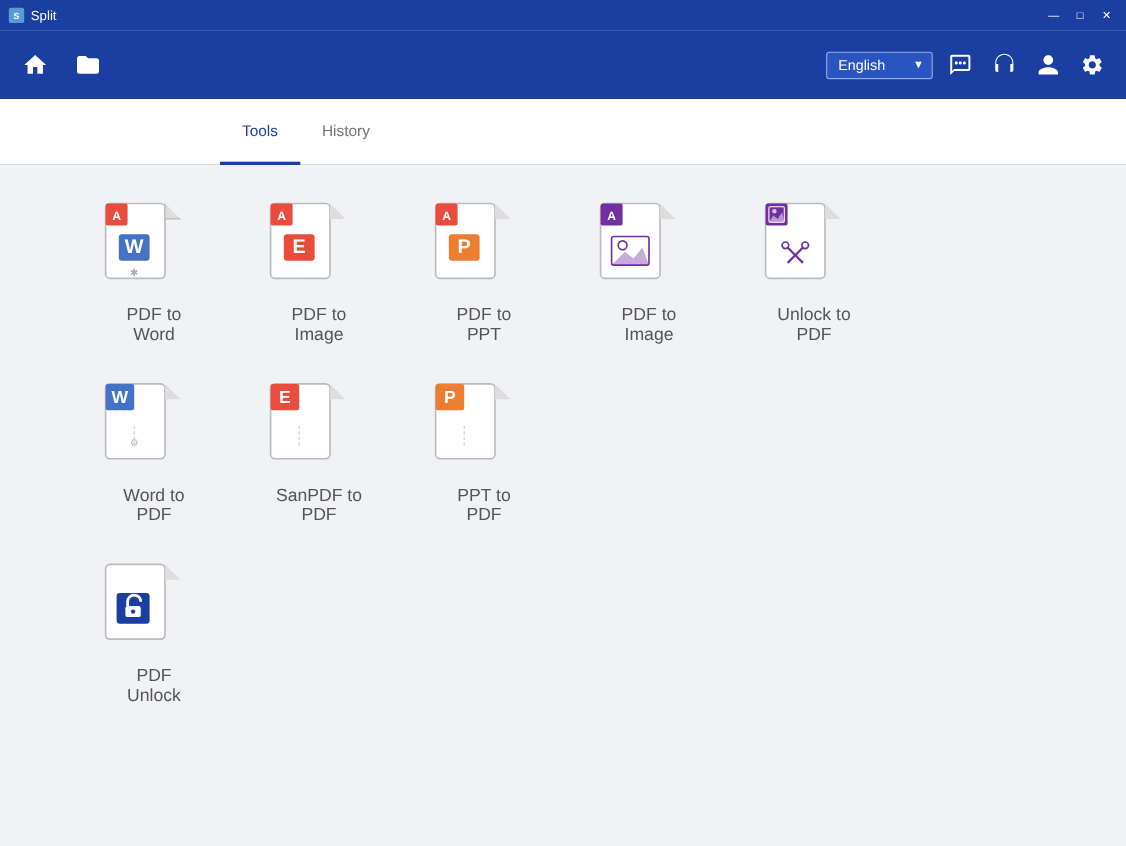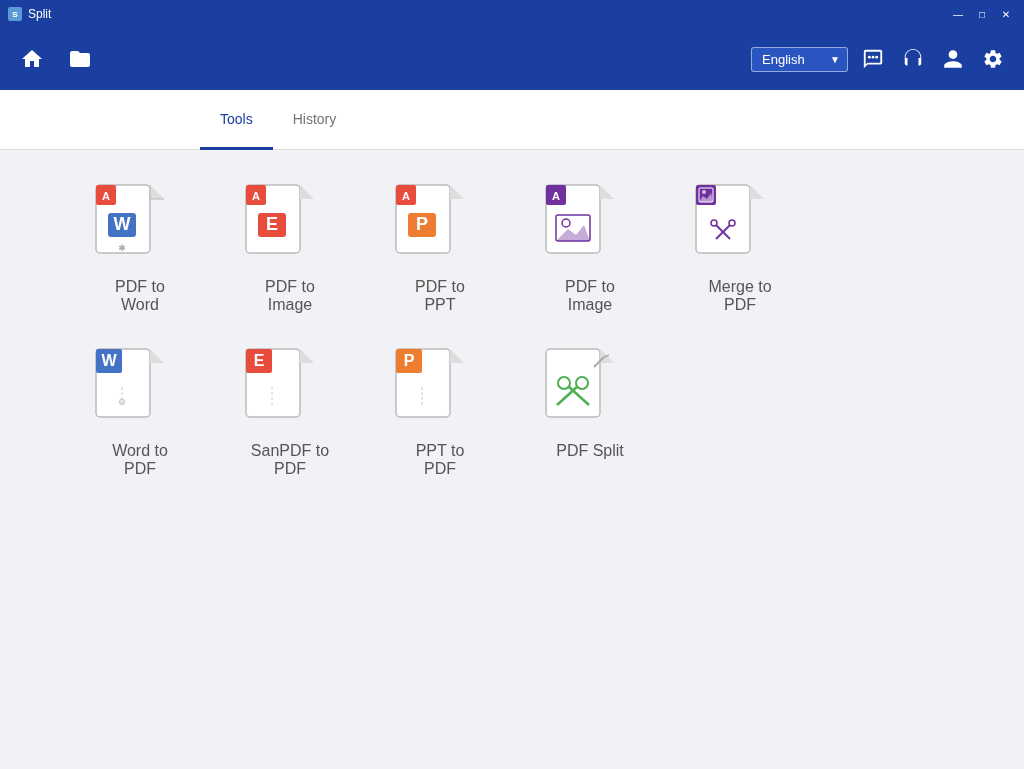--- a/index.html
+++ b/index.html
@@ -313,21 +313,21 @@
             <rect x="5" y="5" width="14" height="14" rx="1" fill="none" stroke="white" stroke-width="1"></rect>
             <circle cx="10" cy="9" r="2" fill="white" opacity="0.7"></circle>
             <polyline points="5,19 9,13 13,16 17,10 19,19" fill="white" opacity="0.5"></polyline>
 
             <line x1="22" y1="42" x2="36" y2="56" stroke="#7030A0" stroke-width="2"></line>
             <line x1="36" y1="42" x2="22" y2="56" stroke="#7030A0" stroke-width="2"></line>
             <circle cx="20" cy="40" r="3" fill="none" stroke="#7030A0" stroke-width="1.5"></circle>
             <circle cx="38" cy="40" r="3" fill="none" stroke="#7030A0" stroke-width="1.5"></circle>
           </svg>
         </div>
-        <span class="tool-label">Merge to PDF</span>
+        <span class="tool-label">Unlock to PDF</span>
       </div>
     </div>
 
     <div class="tool-row">
 
       <div class="tool-item">
         <div class="tool-icon-wrapper">
           <svg class="doc-svg" viewBox="0 0 72 84">
             <rect x="2" y="2" width="54" height="68" rx="4" fill="white" stroke="#bbb" stroke-width="1.5"></rect>
             <polygon points="56,2 70,16 56,16" fill="#ddd"></polygon>
@@ -361,39 +361,37 @@
             <rect x="2" y="2" width="54" height="68" rx="4" fill="white" stroke="#bbb" stroke-width="1.5"></rect>
             <polygon points="56,2 70,16 56,16" fill="#ddd"></polygon>
             <rect x="2" y="2" width="26" height="24" rx="2" fill="#ED7D31"></rect>
             <text x="15" y="19" text-anchor="middle" font-size="16" fill="white" font-weight="bold" font-family="Arial">P</text>
             <line x1="28" y1="40" x2="28" y2="60" stroke="#ccc" stroke-width="1" stroke-dasharray="3,2"></line>
           </svg>
         </div>
         <span class="tool-label">PPT to PDF</span>
       </div>
 
-      <div class="tool-item">
-        <div class="tool-icon-wrapper">
-          <svg class="doc-svg" viewBox="0 0 72 84">
-            <rect x="2" y="2" width="54" height="68" rx="4" fill="white" stroke="#bbb" stroke-width="1.5"></rect>
-            <polygon points="56,2 70,16 56,16" fill="#ddd"></polygon>
-
-            <circle cx="20" cy="36" r="6" fill="none" stroke="#4CAF50" stroke-width="2"></circle>
-            <circle cx="38" cy="36" r="6" fill="none" stroke="#4CAF50" stroke-width="2"></circle>
-            <line x1="24" y1="39" x2="45" y2="58" stroke="#4CAF50" stroke-width="2.5"></line>
-            <line x1="34" y1="39" x2="13" y2="58" stroke="#4CAF50" stroke-width="2.5"></line>
-
-            <line x1="50" y1="20" x2="60" y2="10" stroke="#aaa" stroke-width="2"></line>
-            <line x1="60" y1="10" x2="65" y2="8" stroke="#aaa" stroke-width="1.5"></line>
-          </svg>
-        </div>
-        <span class="tool-label">PDF Split</span>
-      </div>
 
     </div>
 
     <div class="tool-row">
 
 
+      <div class="tool-item">
+        <div class="tool-icon-wrapper">
+          <svg class="doc-svg" viewBox="0 0 72 84">
+            <rect x="2" y="2" width="54" height="68" rx="4" fill="white" stroke="#bbb" stroke-width="1.5"></rect>
+            <polygon points="56,2 70,16 56,16" fill="#ddd"></polygon>
+
+            <rect x="12" y="28" width="30" height="28" rx="3" fill="#1a3fa0"></rect>
+
+            <rect x="20" y="40" width="14" height="10" rx="2" fill="white"></rect>
+            <path d="M22 40 v-4 a6 6 0 0 1 12 0" fill="none" stroke="white" stroke-width="2.5"></path>
+            <circle cx="27" cy="45" r="2" fill="#1a3fa0"></circle>
+          </svg>
+        </div>
+        <span class="tool-label">PDF Unlock</span>
+      </div>
     </div>
 
   </div>
 </div>
 
 </body></html>

